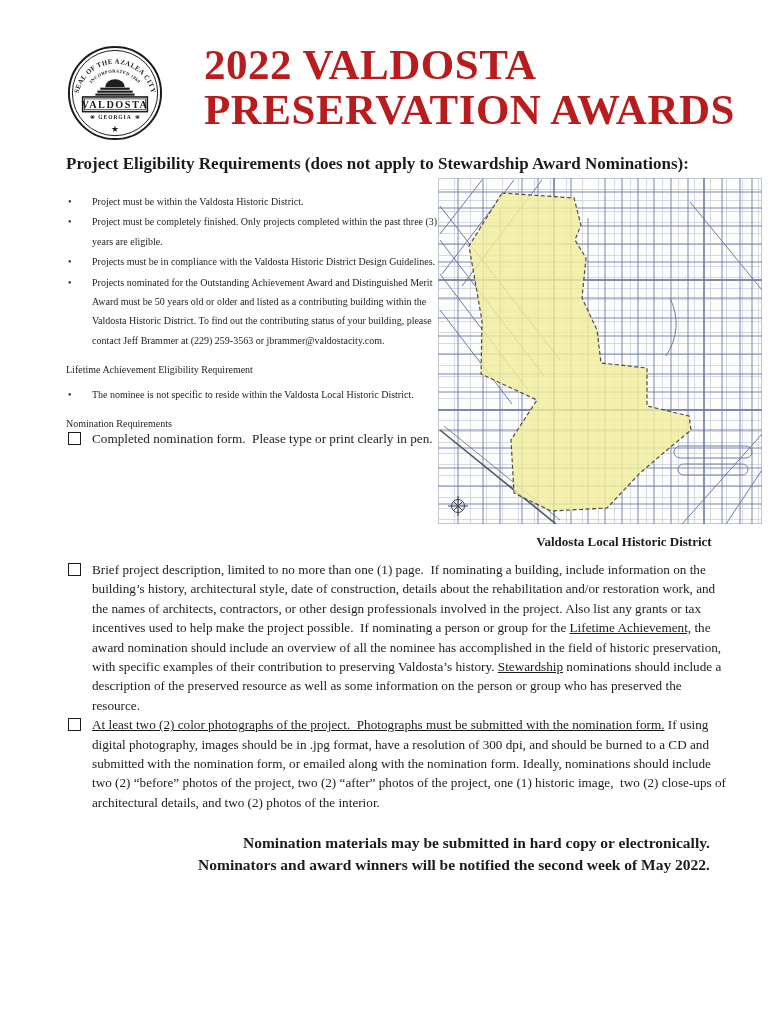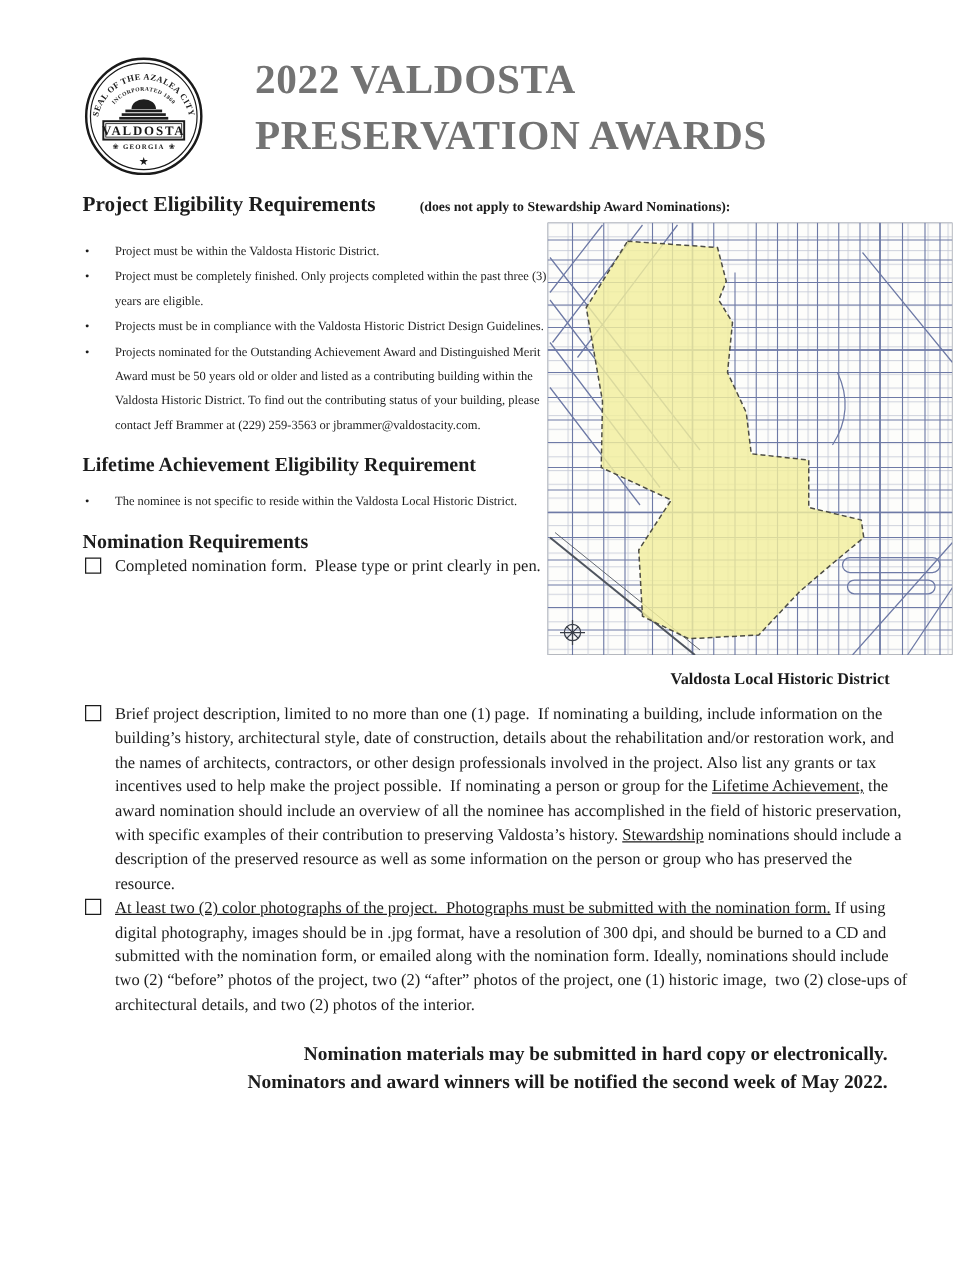--- a/index.html
+++ b/index.html
@@ -4,25 +4,25 @@
 <style>
   html,body{margin:0;padding:0;background:#ffffff;}
   .page{
     width:770px;height:1024px;background:#ffffff;position:relative;
     font-family:"Liberation Serif","DejaVu Serif",serif;color:#1c1c1c;
     overflow:hidden;box-sizing:border-box;
   }
   
   .header{display:flex;align-items:flex-start;padding:42px 12px 0 66px;}
   .logo{width:98px;height:106px;flex:0 0 auto;}
-  .titles{margin-left:40px;font-weight:bold;font-size:33px;line-height:45px;letter-spacing:.5px;color:#737373;}
+  .titles{margin-left:40px;font-weight:bold;font-size:43px;line-height:45px;letter-spacing:.5px;color:#b91c1c;}
   
   .h2{padding:0 12px 0 66px;margin-top:6px;font-weight:bold;font-size:17px;}
-  .h2 .note{font-size:11px;font-weight:bold;margin-left:31px;}
-  .h3{font-weight:bold;font-size:16px;margin:14px 0 0 0;}
+  .h2 .note{font-size:17px;font-weight:bold;}
+  .h3{font-weight:normal;font-size:10px;margin:14px 0 0 0;}
   
   .two-col{display:flex;padding:0 12px 0 66px;margin-top:4px;}
   .left-col{width:372px;flex:0 0 auto;}
   .right-col{margin-left:auto;width:372px;flex:0 0 auto;}
   
   .blist{margin:14px 0 0 0;padding:0;list-style:none;}
   .bullet{display:flex;font-size:10px;line-height:19.4px;margin:0 0 1px 0;}
   .bullet::before{content:"•";width:24px;flex:0 0 auto;text-align:left;padding-left:2px;}
   .bullet .bt{flex:1;white-space:pre-wrap;}
   

